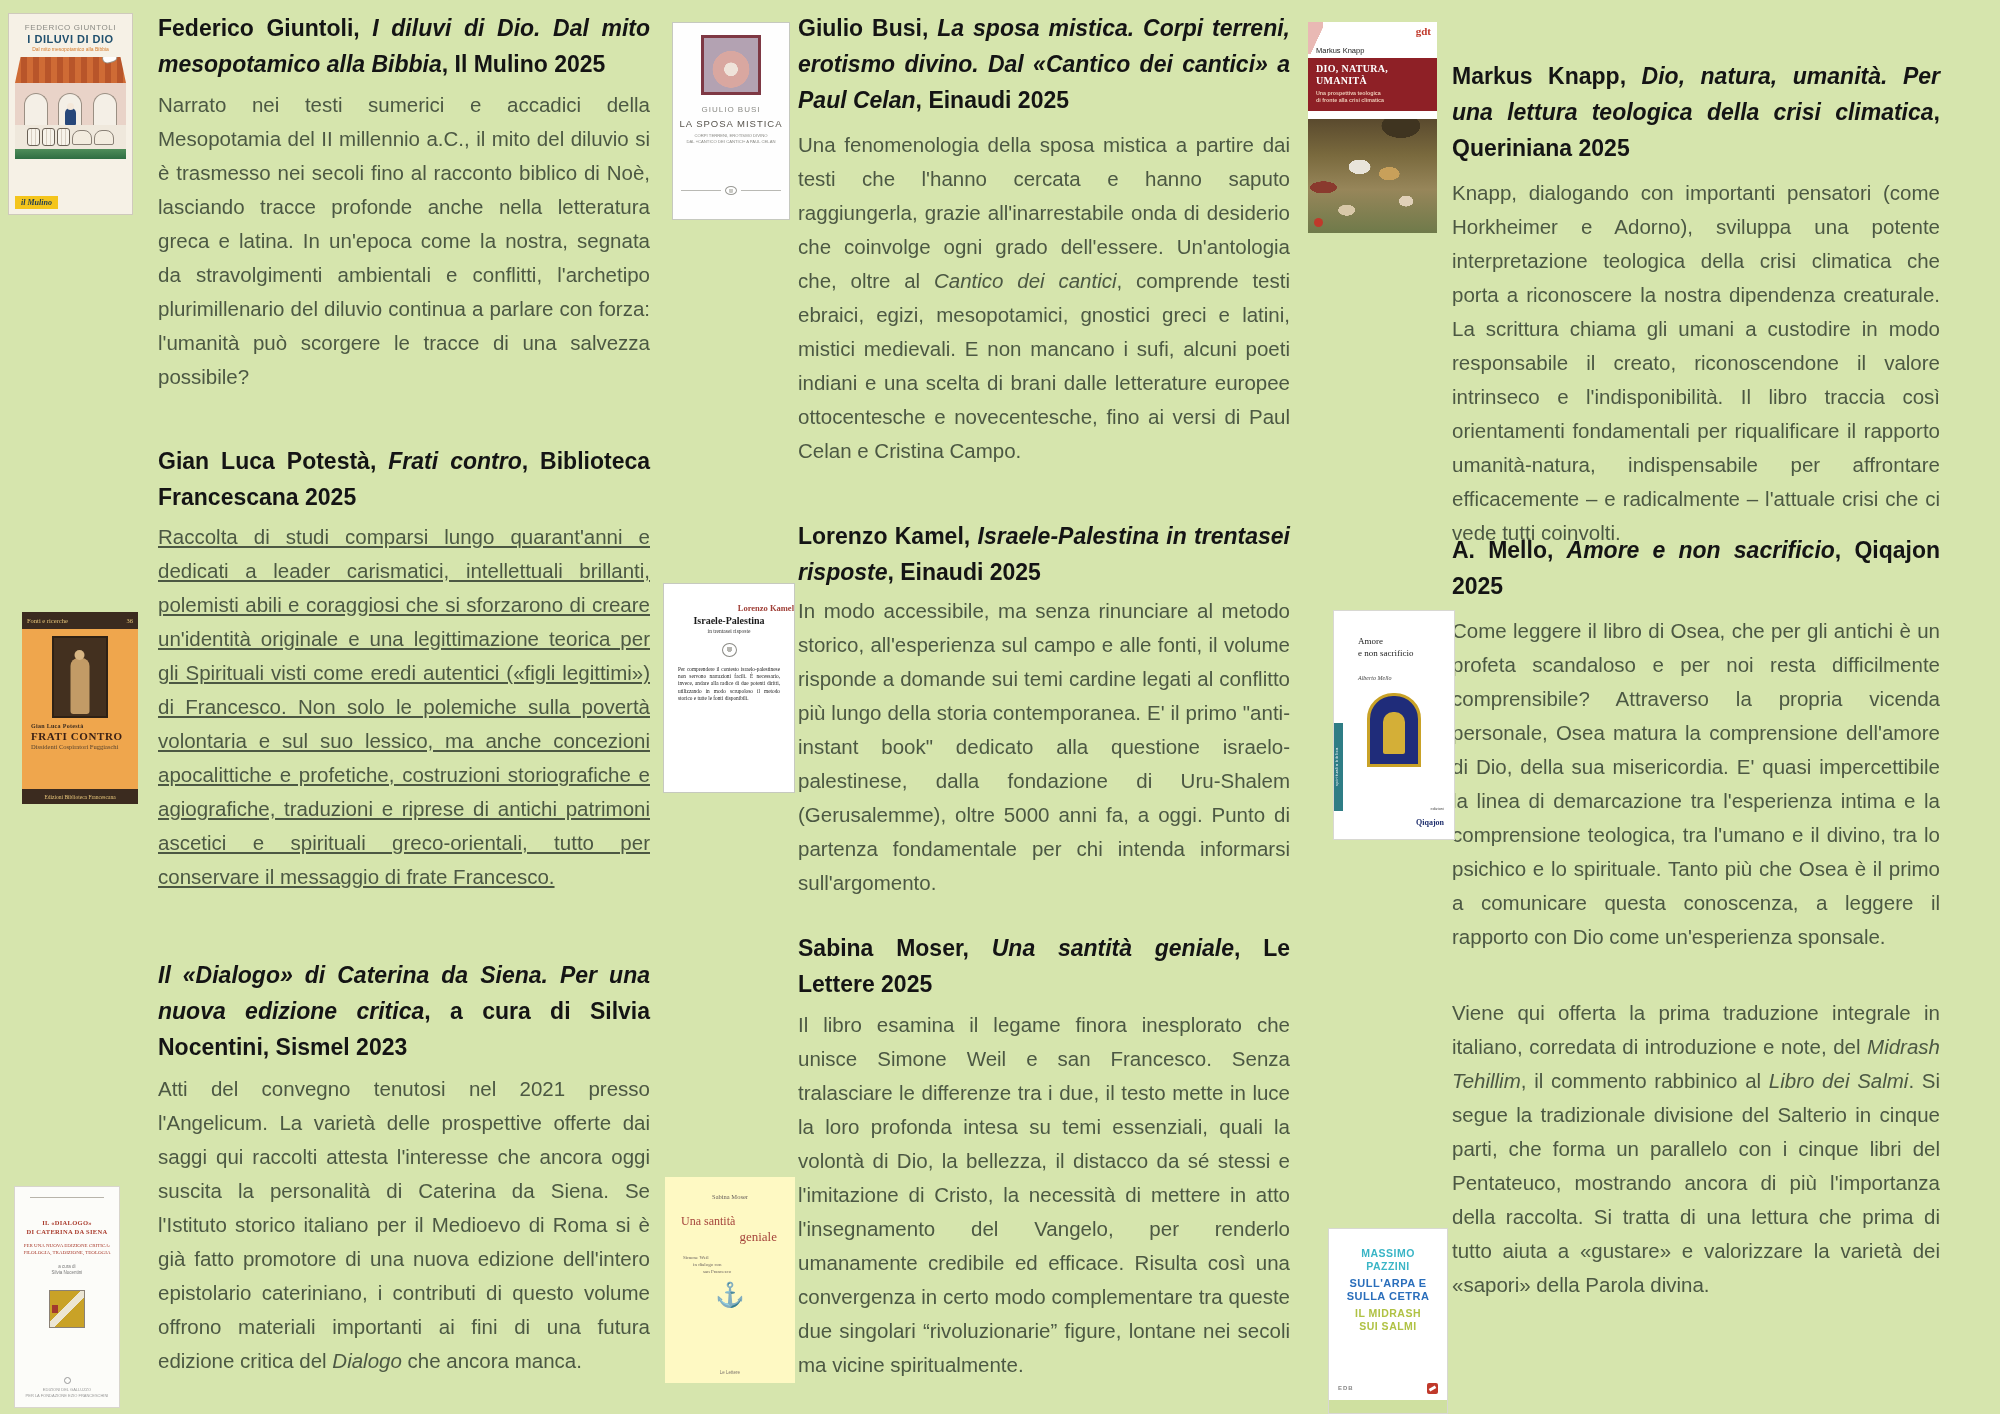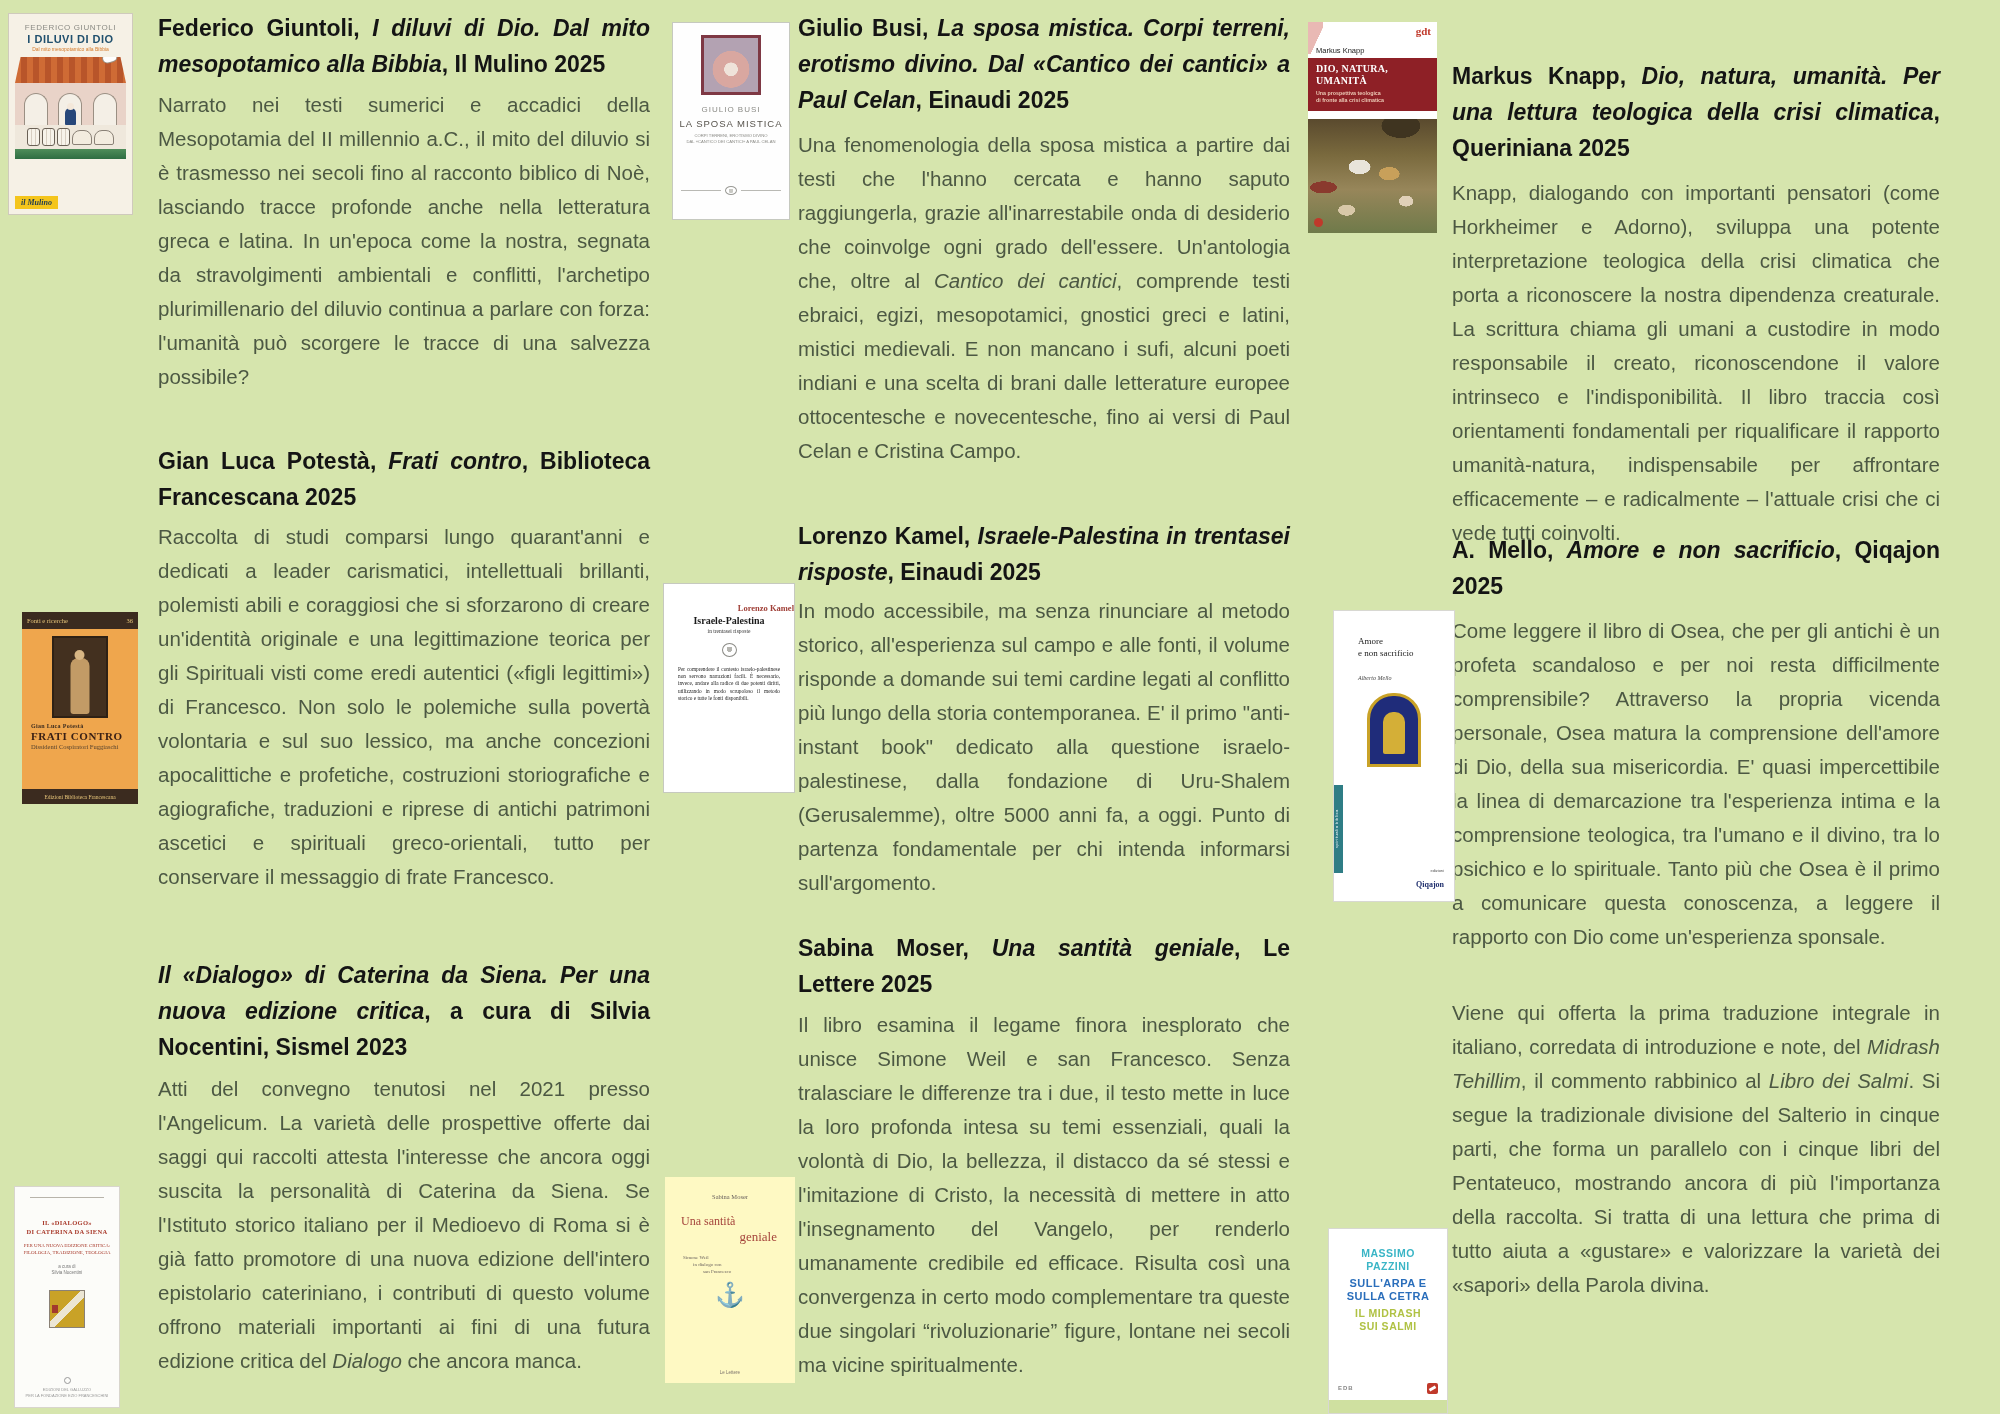--- a/index.html
+++ b/index.html
@@ -6,21 +6,21 @@
   .page{position:relative;width:2000px;height:1414px;background:#d6e5ad;overflow:hidden;
         font-family:"Liberation Sans",sans-serif;}
   
   .entry{position:absolute;}
   .entry h2{margin:0;font-size:23px;line-height:36px;font-weight:700;color:#141414;
             text-align:justify;}
   .entry h2 em{font-style:italic;}
   .entry p{margin:0;font-size:20.5px;line-height:34px;color:#4c5843;text-align:justify;}
   .entry p em{font-style:italic;}
   #e0{left:158px;top:10px;width:492px;}   #e0 p{margin-top:6px;}
-  #e1{left:158px;top:443px;width:492px;}  #e1 p{margin-top:5px;}
+  #e1{left:158px;top:443px;width:492px;}  #e1 p{margin-top:5px;text-decoration:underline;}
   #e2{left:158px;top:957px;width:492px;}  #e2 p{margin-top:7px;}
   #e3{left:798px;top:10px;width:492px;}   #e3 p{margin-top:10px;}
   #e4{left:798px;top:518px;width:492px;}  #e4 p{margin-top:4px;}
   #e5{left:798px;top:930px;width:492px;}  #e5 p{margin-top:6px;}
   #e6{left:1452px;top:10px;width:488px;margin-top:48px;}  #e6 p{margin-top:10px;}
   #e7{left:1452px;top:532px;width:488px;} #e7 p{margin-top:10px;}
   #e8{left:1452px;top:985px;width:488px;} #e8 p{margin-top:11px;}
   
   .cover{position:absolute;box-sizing:border-box;overflow:hidden;}
   .cover *{box-sizing:border-box;}
@@ -139,21 +139,21 @@
       radial-gradient(ellipse 32px 20px at 72% 6%,#3f3420 0 60%,transparent 61%),
       radial-gradient(ellipse 18px 12px at 40% 42%,#e8e4da 0 60%,transparent 61%),
       radial-gradient(ellipse 17px 11px at 63% 48%,#c8a05a 0 60%,transparent 61%),
       radial-gradient(ellipse 22px 10px at 12% 60%,#8a3a2e 0 60%,transparent 61%),
       radial-gradient(ellipse 12px 9px at 76% 72%,#e0d0b8 0 60%,transparent 61%),
       radial-gradient(ellipse 14px 9px at 30% 80%,#d8c8a8 0 60%,transparent 61%),
       linear-gradient(180deg,#5a4a2e 0%,#7a6a3e 32%,#97865a 62%,#6f7a4a 100%);}
   .q-logo{position:absolute;left:6px;bottom:6px;width:9px;height:9px;background:#c0392b;
           border-radius:50%;}
   
-  #cov-mello{left:1333px;top:610px;width:122px;height:292px;background:#fff;border:1px solid #d8d8d2;}
+  #cov-mello{left:1333px;top:610px;width:122px;height:230px;background:#fff;border:1px solid #d8d8d2;}
   .ml-stripe{position:absolute;left:0;bottom:28px;width:9px;height:88px;background:#2f7d85;
              color:#fff;writing-mode:vertical-rl;transform:rotate(180deg);font-size:4px;
              letter-spacing:.5px;text-align:center;}
   .ml-title{font-family:"Liberation Serif",serif;font-size:9px;line-height:12px;color:#1a1a1a;
             margin:24px 0 0 24px;}
   .ml-author{font-family:"Liberation Serif",serif;font-style:italic;font-size:6px;color:#444;
              margin:16px 0 0 24px;}
   .ml-art{width:54px;height:74px;margin:12px auto 0;background:#1f2c7a;border:3px solid #c9a227;
           border-radius:26px 26px 0 0;position:relative;}
   .ml-art::after{content:"";position:absolute;left:50%;top:16px;transform:translateX(-50%);

